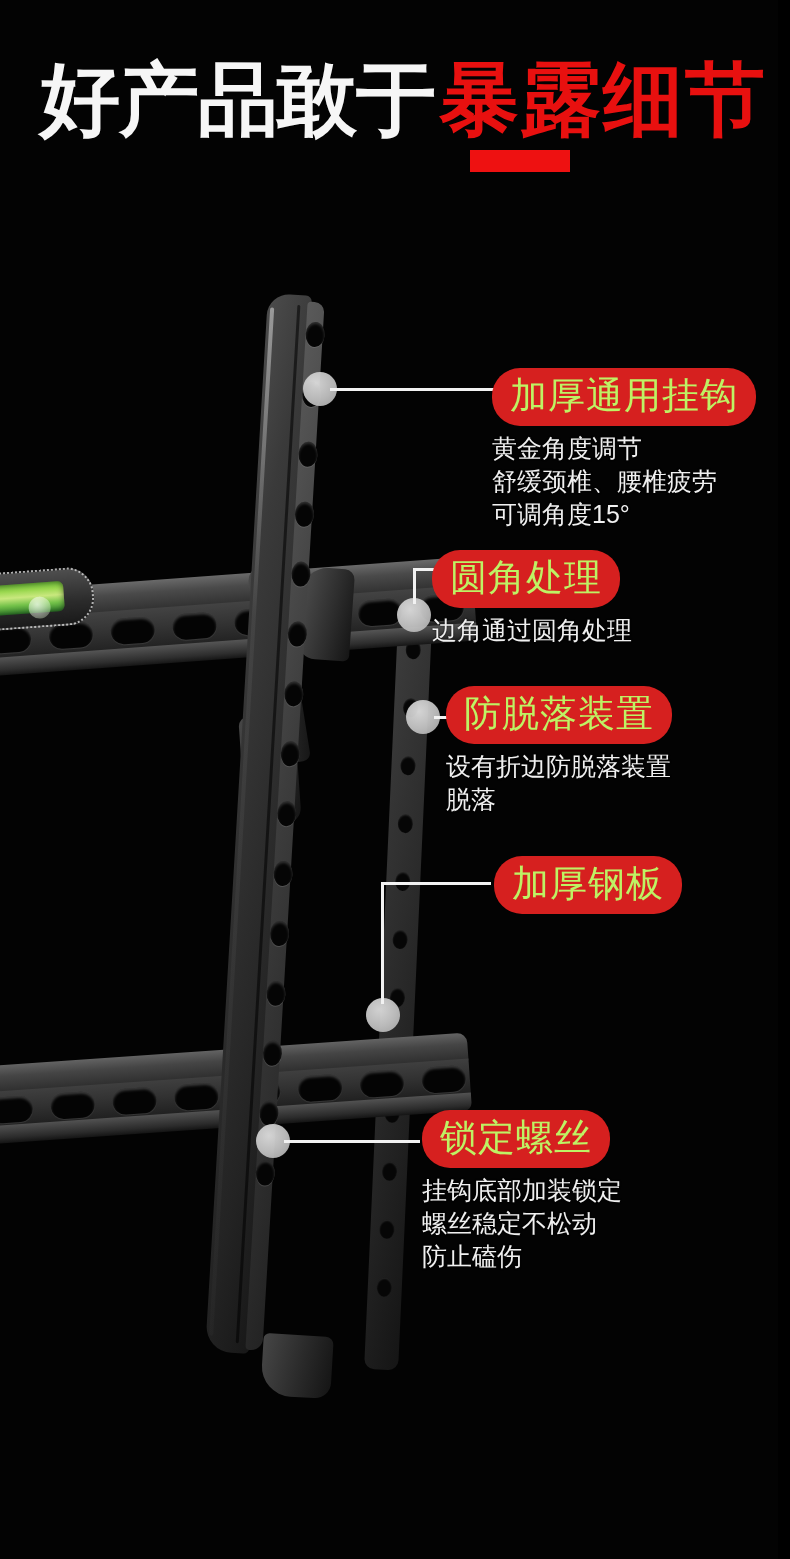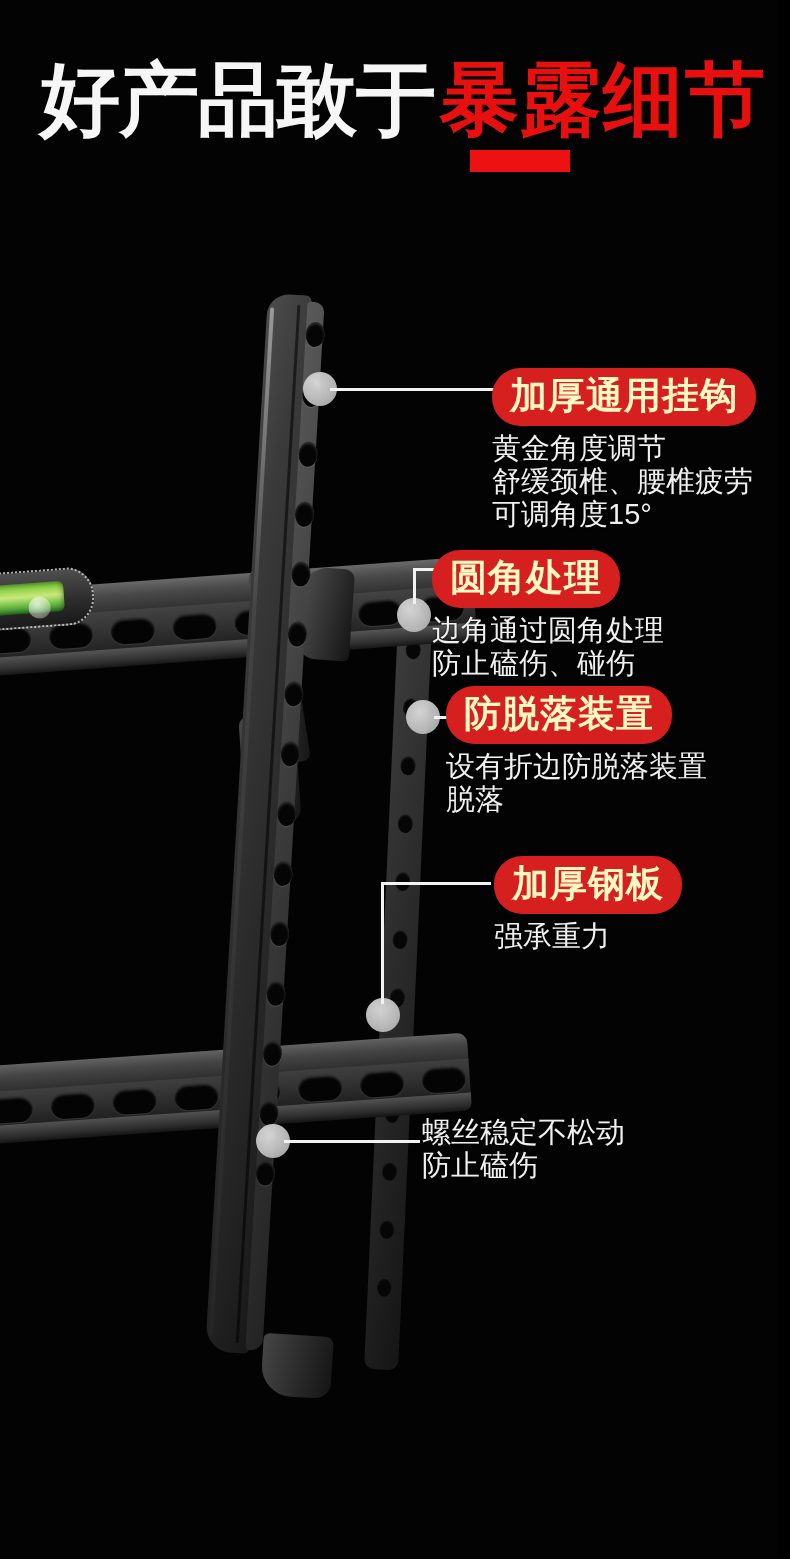--- a/index.html
+++ b/index.html
@@ -159,26 +159,26 @@
     box-shadow:inset 0 0 6px rgba(0,0,0,.55);
   }
   .level-bubble{
     position:absolute;left:40px;top:14px;width:22px;height:22px;border-radius:50%;
     background:radial-gradient(circle at 40% 35%,rgba(255,255,255,.72),rgba(200,235,170,.25));
   }
 
   
   .callout{position:absolute;}
   .pill{
-    display:inline-block;background:#d6201f;color:#fef9c3;
-    font-size:37px;line-height:37px;font-weight:bold;letter-spacing:1px;
+    display:inline-block;background:#d6201f;color:#bef264;
+    font-size:37px;line-height:37px;font-weight:normal;letter-spacing:1px;
     padding:9px 18px 12px 18px;border-radius:28px;white-space:nowrap;
   }
   .desc{
-    margin-top:6px;color:#f0f0f0;font-size:29px;line-height:33px;white-space:nowrap;
+    margin-top:6px;color:#f0f0f0;font-size:25px;line-height:33px;white-space:nowrap;
     text-shadow:0 0 2px rgba(0,0,0,.9);
   }
   .desc div{margin:0;}
 
   
   .dot{
     position:absolute;width:34px;height:34px;border-radius:50%;
     background:radial-gradient(circle at 38% 34%,#e2e2e2 0%,#c6c6c6 55%,#a9a9a9 100%);
     opacity:.92;
   }
@@ -308,39 +308,39 @@
       <div>黄金角度调节</div>
       <div>舒缓颈椎、腰椎疲劳</div>
       <div>可调角度15°</div>
     </div>
   </div>
 
   <div class="callout" style="left:432px;top:550px">
     <div class="pill">圆角处理</div>
     <div class="desc">
       <div>边角通过圆角处理</div>
-      <div>防止磕伤、碰伤</div>
     </div>
   </div>
 
   <div class="callout" style="left:446px;top:686px">
     <div class="pill">防脱落装置</div>
     <div class="desc">
       <div>设有折边防脱落装置</div>
       <div>脱落</div>
     </div>
   </div>
 
   <div class="callout" style="left:494px;top:856px">
     <div class="pill">加厚钢板</div>
     <div class="desc">
-      <div>强承重力</div>
     </div>
   </div>
 
   <div class="callout" style="left:422px;top:1110px">
-    <div class="desc">
+    <div class="pill">锁定螺丝</div>
+    <div class="desc">
+      <div>挂钩底部加装锁定</div>
       <div>螺丝稳定不松动</div>
       <div>防止磕伤</div>
     </div>
   </div>
 
 </div>
 
 </body></html>

